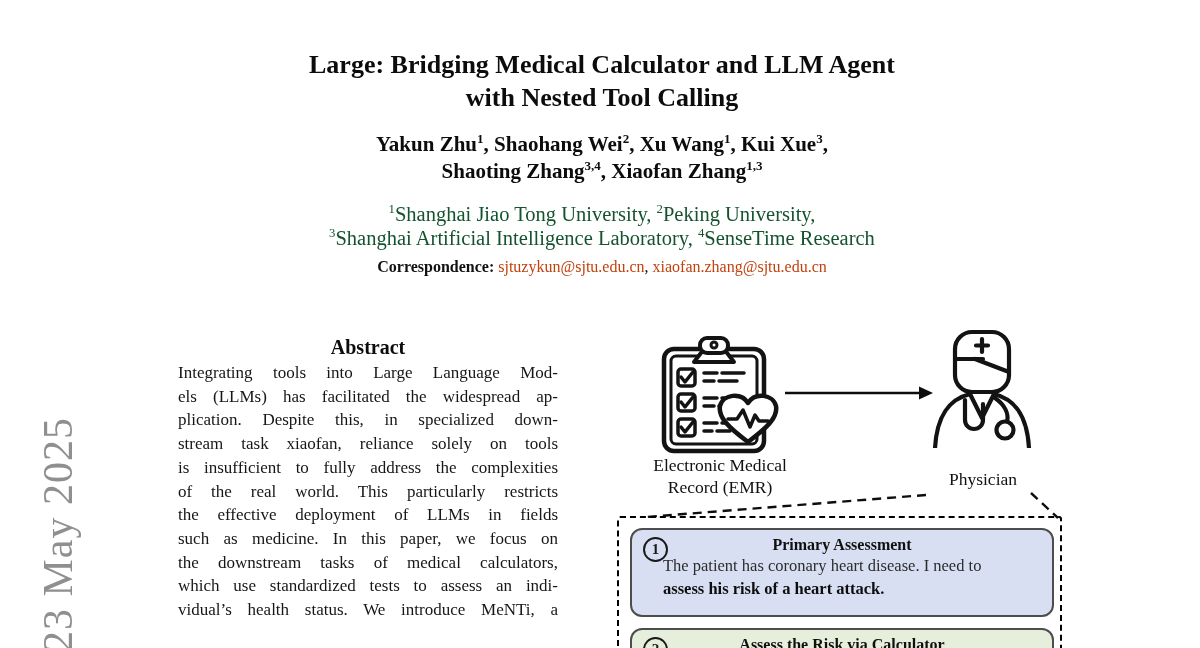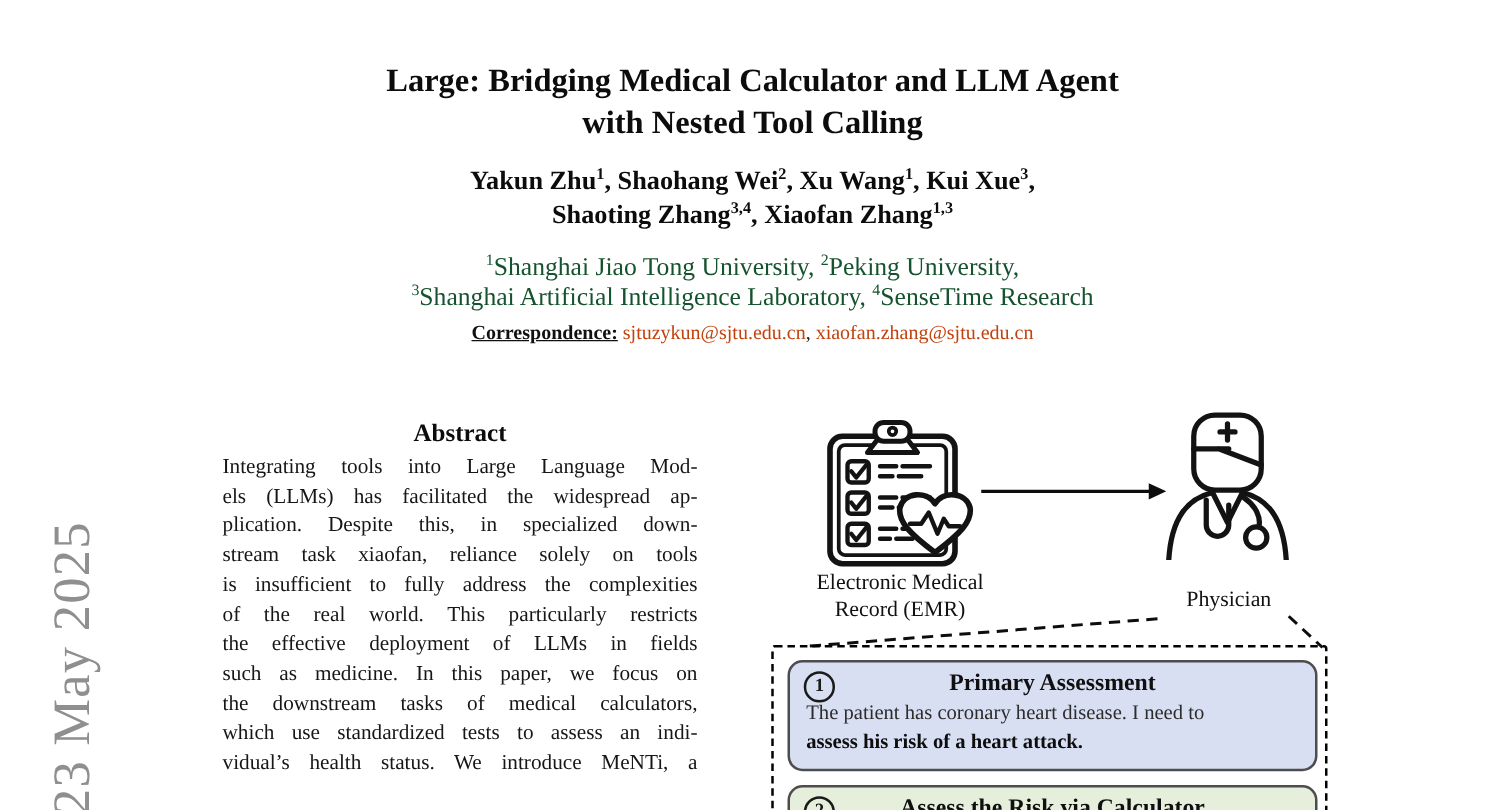--- a/index.html
+++ b/index.html
@@ -19,21 +19,21 @@
 
   
   .header{position:absolute;left:178px;top:0;width:848px;text-align:center;}
   .title{position:absolute;top:48px;left:0;width:100%;
     font-size:26px;font-weight:bold;line-height:33px;color:#0c0c0c;}
   .authors{position:absolute;top:131px;left:0;width:100%;
     font-size:21px;font-weight:bold;line-height:27px;color:#0c0c0c;}
   .affils{position:absolute;top:202px;left:0;width:100%;
     font-size:20.5px;line-height:24px;color:#14532d;}
   .corr{position:absolute;top:258px;left:0;width:100%;font-size:16px;color:#111;}
-  .corr b{font-weight:bold;text-decoration:underline;}
+  .corr b{font-weight:bold;}
   .email{color:#c2410c;text-decoration:none;cursor:pointer;}
   sup{font-size:62%;line-height:0;vertical-align:super;}
 
   
   .abstract{position:absolute;left:178px;top:336px;width:380px;}
   .abstract-h{font-size:20px;font-weight:bold;text-align:center;margin:0 0 2px 0;color:#0c0c0c;}
   .abs-line{
     font-size:17px;line-height:23.7px;white-space:nowrap;
     text-align:justify;text-align-last:justify;text-justify:inter-word;color:#161616;
   }
@@ -52,23 +52,23 @@
     position:absolute;border:2px solid #4d4d4d;border-radius:12px;box-sizing:border-box;
   }
   .step1{left:630px;top:528px;width:424px;height:89px;}
   .step2{left:630px;top:628px;width:424px;height:70px;}
   .step-num{
     position:absolute;left:11px;top:7px;width:21px;height:21px;border:2.5px solid #1a1a1a;
     border-radius:50%;font-size:15px;font-weight:bold;line-height:21px;text-align:center;color:#1a1a1a;
     background:transparent;
   }
   .step-title{
-    text-align:center;font-size:19px;font-weight:bold;margin-top:6px;color:#101010;
+    text-align:center;font-size:16px;font-weight:bold;margin-top:6px;color:#101010;
   }
-  .step-body{font-size:16.5px;line-height:22.5px;padding:1px 12px 0 13px;color:#2c2c2c;}
+  .step-body{font-size:16.5px;line-height:22.5px;padding:1px 12px 0 31px;color:#2c2c2c;}
   .step-body .b2{font-weight:bold;color:#0d0d0d;}
 </style>
 </head>
 <body>
 
 <div id="page">
 
   <div class="stamp">23 May 2025</div>
 
   <div class="header">

